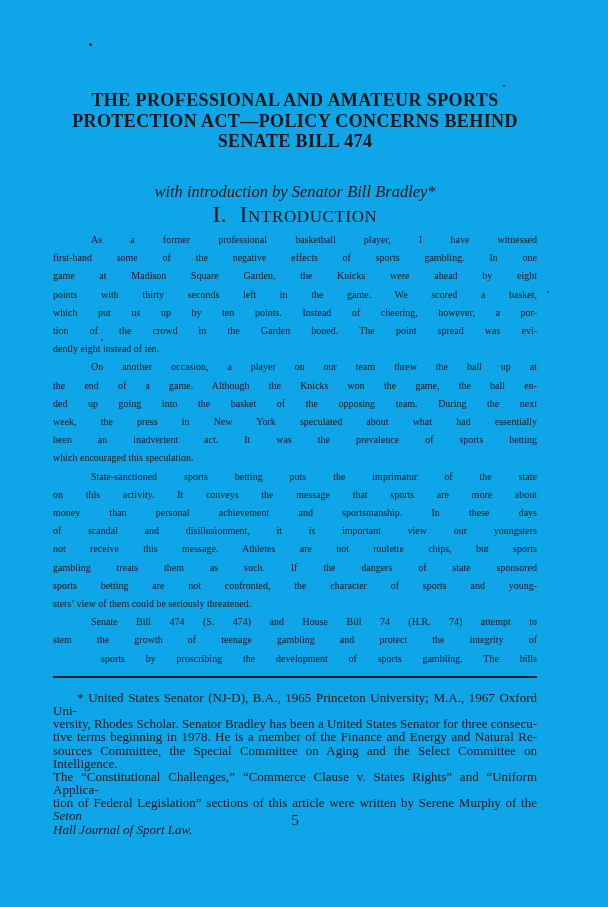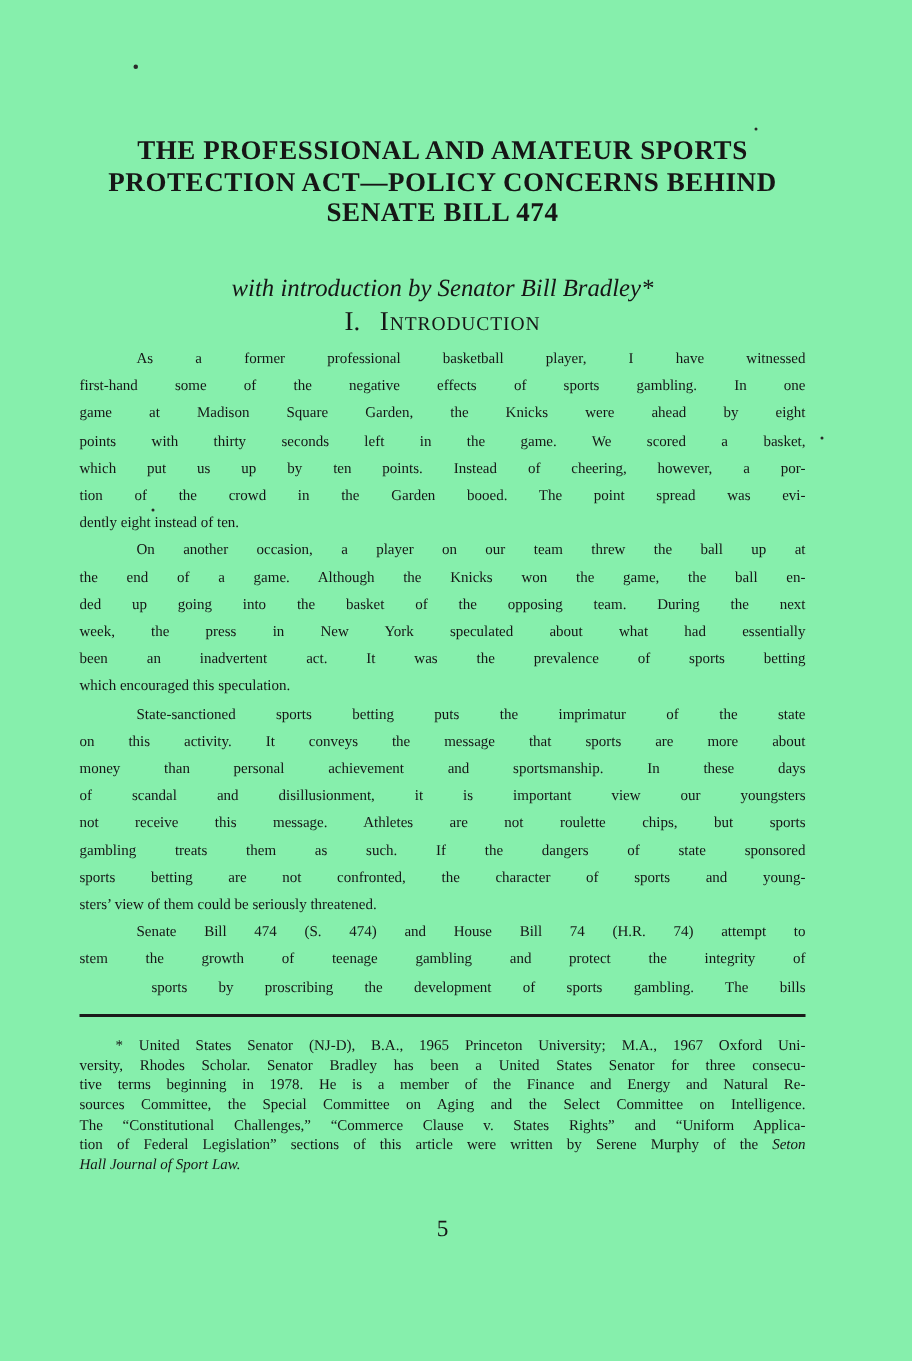--- a/index.html
+++ b/index.html
@@ -4,21 +4,21 @@
 <style>
   html, body { margin: 0; padding: 0; }
   body {
     width: 608px; height: 907px;
     background: #ffffff;
     font-family: "Liberation Serif", serif;
   }
   .page {
     position: relative;
     width: 608px; height: 907px;
-    background: #86efac;
+    background: #0ea5e9;
     color: #161616;
     overflow: hidden;
   }
   .content { position: absolute; left: 53px; width: 484px; }
 
   .title-block { top: 90px; text-align: center; }
   .title-block .tline {
     font-weight: bold;
     font-size: 18px;
     line-height: 20.7px;
@@ -30,41 +30,41 @@
   }
 
   .byline {
     top: 182px;
     text-align: center;
     font-style: italic;
     font-size: 16.5px;
     line-height: 20px;
   }
 
-  .heading { top: 205px; text-align: center; font-size: 18px; line-height: 18px; }
+  .heading { top: 205px; text-align: center; font-size: 24px; line-height: 18px; }
   .heading .num { margin-right: 13px; }
   .heading .sc { font-variant: small-caps; letter-spacing: 0.6px; }
 
   .bodytext { top: 231px; font-size: 10px; line-height: 18.2px; }
   .para { margin: 0; }
 
   .tline { text-align: justify; text-align-last: justify; }
   .tline.first { text-indent: 38px; }
   .tline.last { text-align-last: left; }
   .para.jlast .tline.last { text-align-last: justify; margin-left: 48px; }
   .it { font-style: italic; }
 
   .fnrule {
     position: absolute;
     left: 53px; top: 676px;
     width: 484px; height: 2px;
     background: #1b1b1b;
   }
 
-  .footnote { top: 691px; font-size: 10px; line-height: 13.15px; }
+  .footnote { top: 691px; font-size: 13px; line-height: 13.15px; }
   .footnote .tline.first { text-indent: 24px; }
 
   .pagenum {
     top: 811px;
     text-align: center;
     font-size: 15.5px;
   }
 
   .speck { position: absolute; background: #2a2a2a; border-radius: 50%; }
   .speck.s1 { left: 89px;  top: 43px;  width: 3px; height: 3px; }

